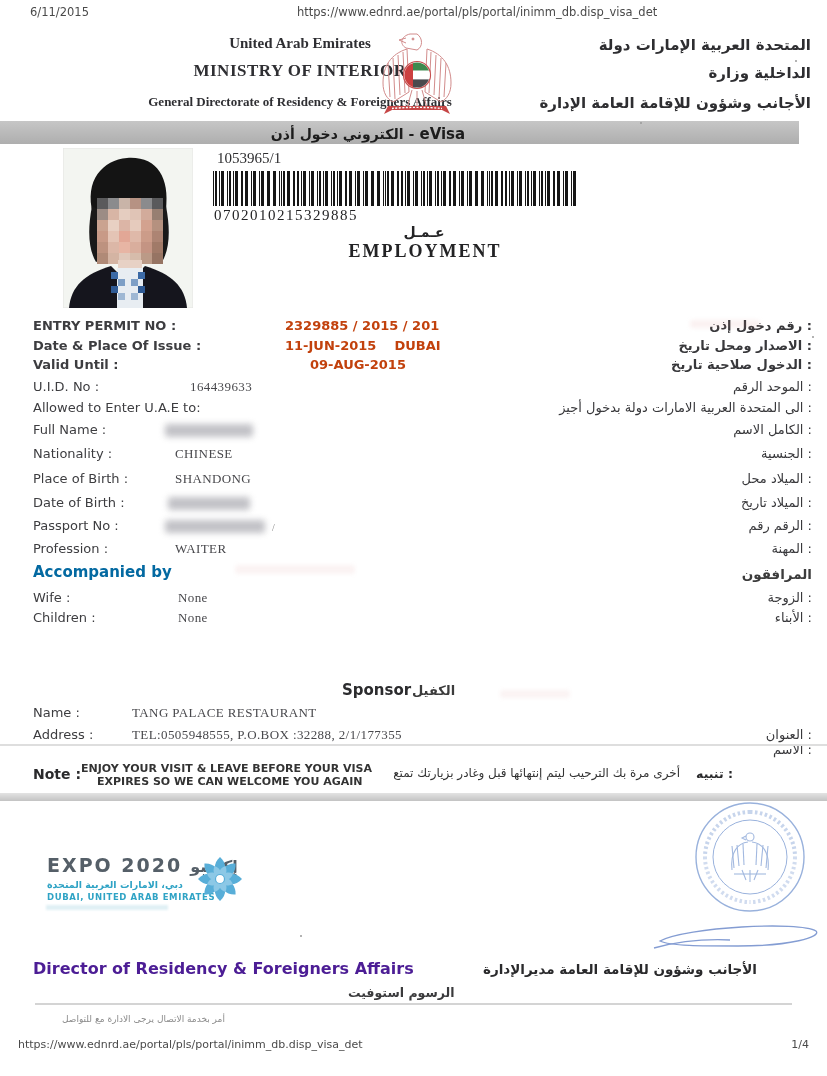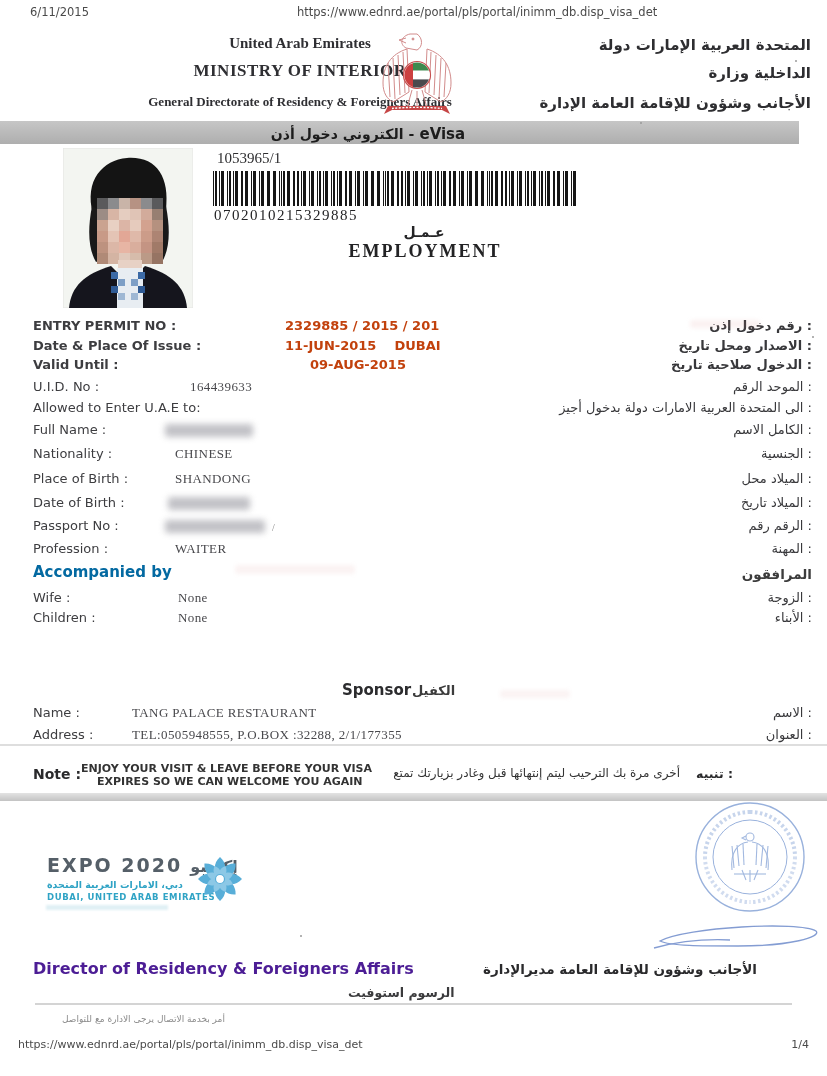--- a/index.html
+++ b/index.html
@@ -311,21 +311,21 @@
     <span class="le">Children :</span>
     <span class="va" style="left:178px">None</span>
     <span class="aa ar" style="direction: ltr;"><span dir="rtl" style="unicode-bidi: isolate;">الأبناء</span> <span dir="rtl" style="unicode-bidi: isolate;">:</span></span>
   </div>
 
   <span class="abs bold" style="left:342px;top:681px;font-size:15px;color:#2c2c2e">Sponsor</span>
   <span class="abs ar bold" style="left: 412px; top: 683px; font-size: 13px; direction: ltr;"><span dir="rtl" style="unicode-bidi: isolate;">الكفيل</span></span>
   <div class="frow" style="top:705px">
     <span class="le">Name :</span>
     <span class="va" style="left:132px">TANG PALACE RESTAURANT</span>
-    <span class="aa ar" style="direction: ltr;"><span dir="rtl" style="unicode-bidi: isolate;">الاسم</span> <span dir="rtl" style="unicode-bidi: isolate;">:</span></span>
+    <span class="aa ar" style="direction: ltr; margin-top: 37px;"><span dir="rtl" style="unicode-bidi: isolate;">الاسم</span> <span dir="rtl" style="unicode-bidi: isolate;">:</span></span>
   </div>
   <div class="frow" style="top:727px">
     <span class="le">Address :</span>
     <span class="va" style="left:132px">TEL:0505948555, P.O.BOX :32288, 2/1/177355</span>
     <span class="aa ar" style="direction: ltr;"><span dir="rtl" style="unicode-bidi: isolate;">العنوان</span> <span dir="rtl" style="unicode-bidi: isolate;">:</span></span>
   </div>
 
   <div class="abs" style="left:0;top:744px;width:827px;height:2px;background:#dedede"></div>
   <span class="abs bold" style="left:33px;top:766px;font-size:14px;color:#2a2a2c">Note :</span>
   <span class="abs bold" style="left:81px;top:762px;font-size:11px;color:#333">ENJOY YOUR VISIT &amp; LEAVE BEFORE YOUR VISA</span>

